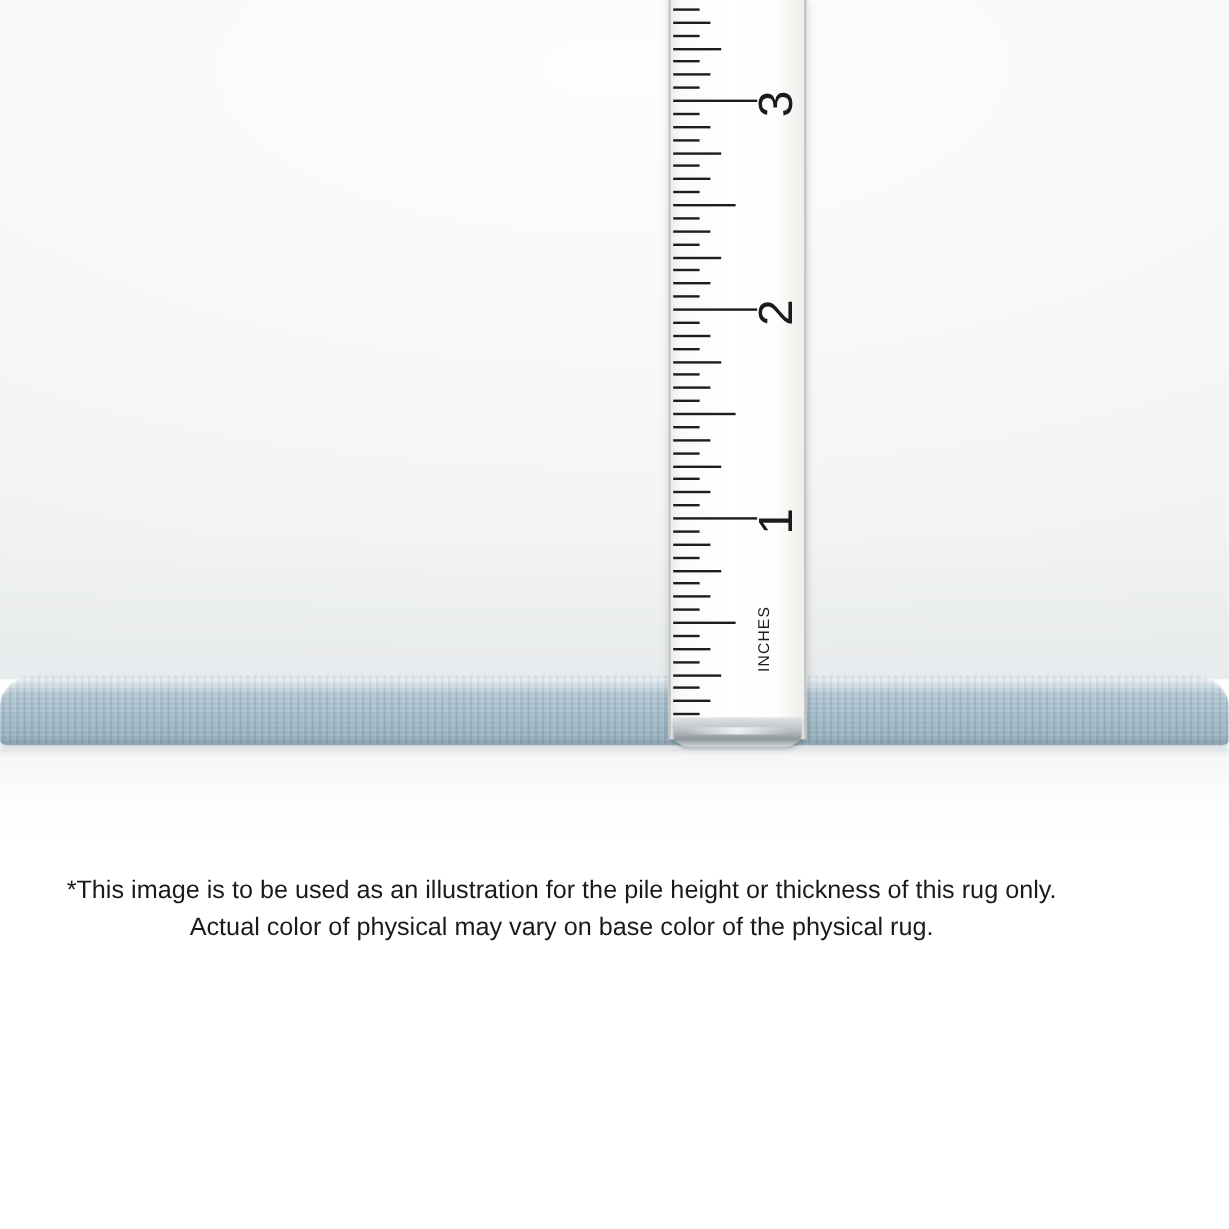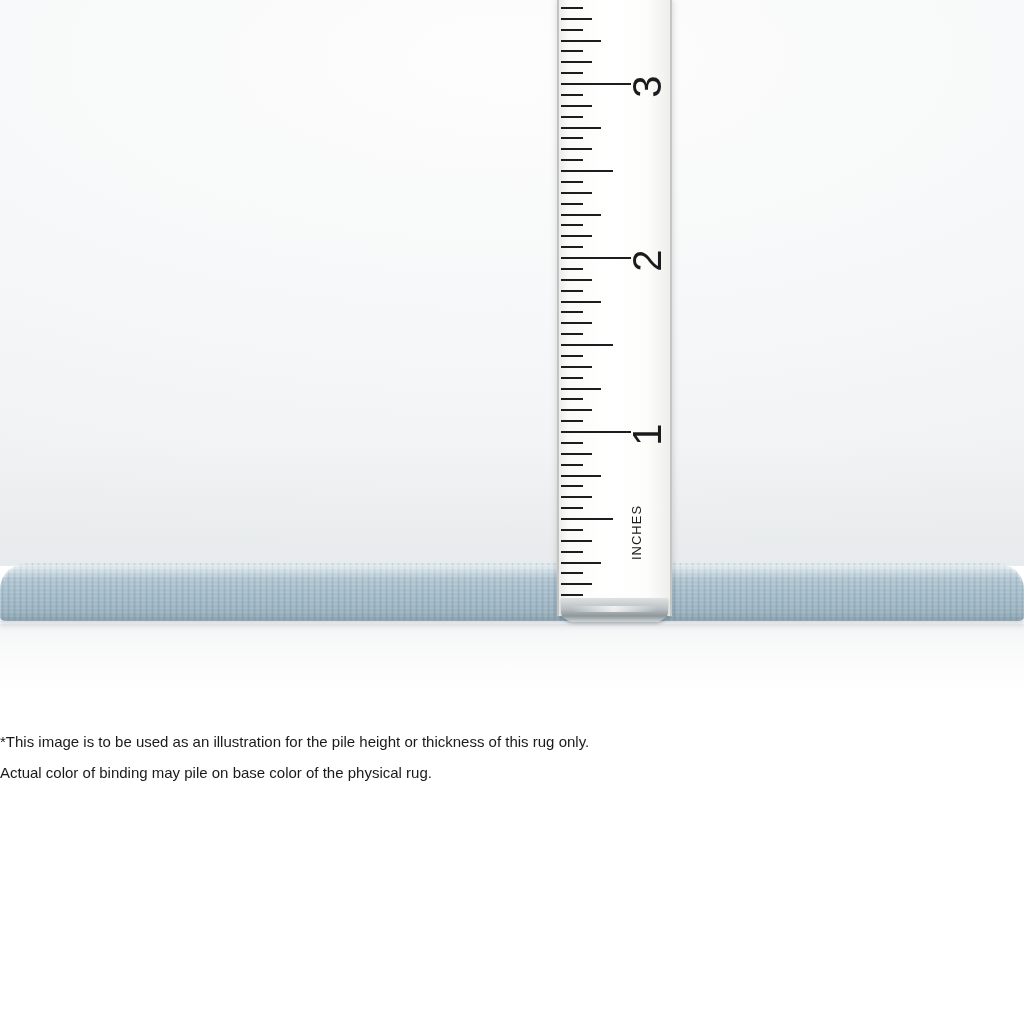--- a/index.html
+++ b/index.html
@@ -208,22 +208,23 @@
     background: linear-gradient(to right, rgba(255,255,255,0.0), rgba(255,255,255,0.75), rgba(255,255,255,0.0));
     border-radius: 3px;
   }
 
   
   .caption {
     position: absolute;
     left: 0;
     top: 726px;
     width: 936px;
+    text-align: center;
     color: #1a1a1a;
-    font-size: 15px;
+    font-size: 21px;
     line-height: 31px;
     font-family: "Liberation Sans", sans-serif;
   }
   .caption div { display: block; }
 </style>
 </head>
 <body>
 
 <div id="stage">
 
@@ -306,16 +307,16 @@
       <div class="tape-num" id="num-3" style="top:64px;">3</div>
 
       <div class="tape-label" style="top:525px;">INCHES</div>
     </div>
     <div class="tape-tip"></div>
 
   </div>
 
   <div class="caption">
     <div>*This image is to be used as an illustration for the pile height or thickness of this rug only.</div>
-    <div>Actual color of binding may pile on base color of the physical rug.</div>
+    <div>Actual color of physical may vary on base color of the physical rug.</div>
   </div>
 
 </div>
 
 </body></html>

